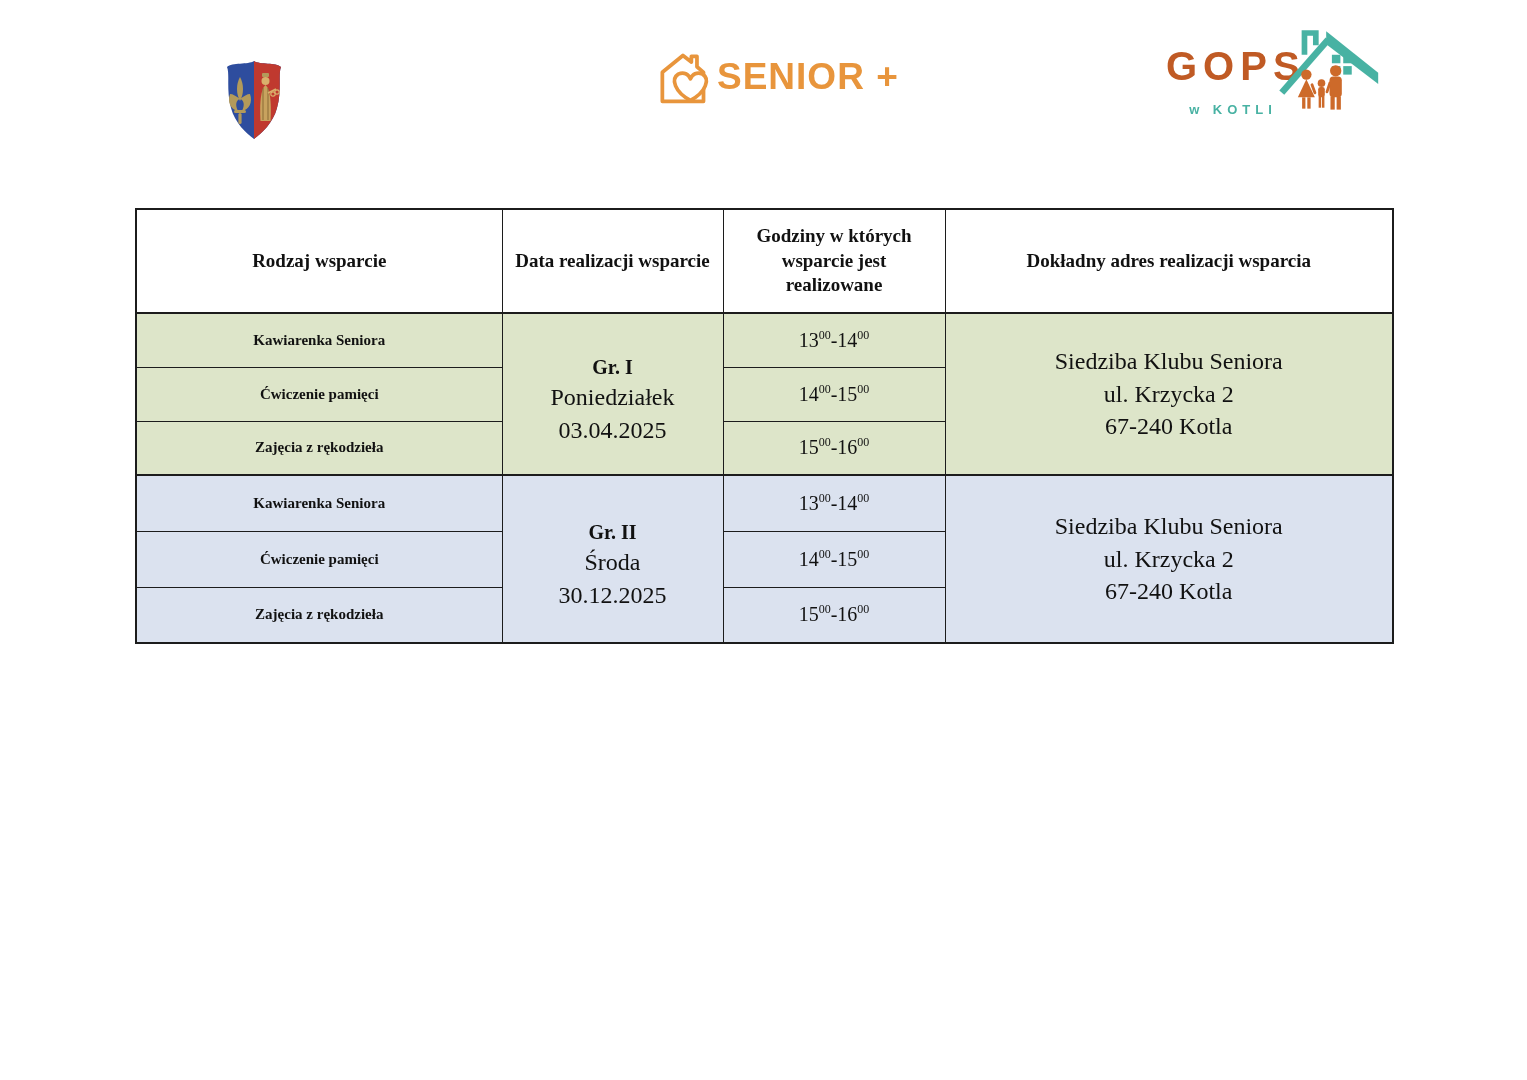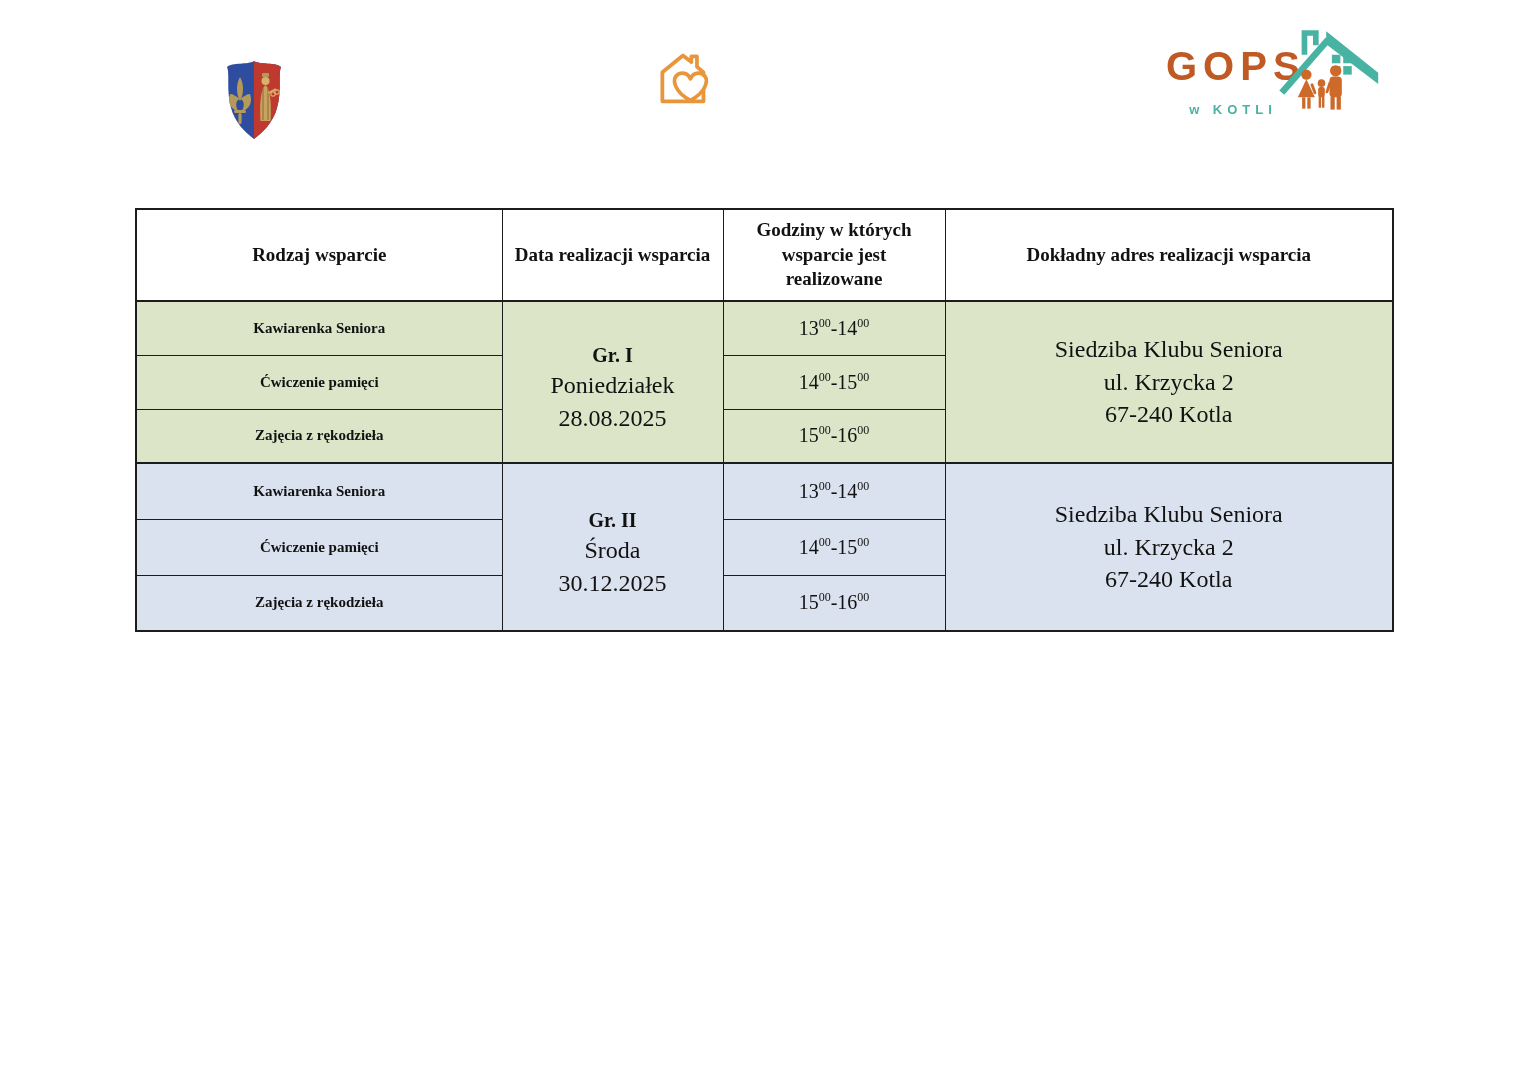--- a/index.html
+++ b/index.html
@@ -24,21 +24,21 @@
               letter-spacing:6px;color:var(--gops-orange);line-height:1;}
   .gops-sub{font-family:"Liberation Sans",sans-serif;font-weight:bold;font-size:13px;
             letter-spacing:5px;color:var(--gops-teal);margin-top:16px;}
   .gops-art{position:absolute;left:112px;top:2px;}
 
   
   table.schedule{position:absolute;left:135px;top:208px;border-collapse:collapse;
                  table-layout:fixed;border:2px solid var(--border);}
   .c1{width:366px;}.c2{width:221px;}.c3{width:222px;}.c4{width:448px;}
   .schedule th,.schedule td{border:1px solid var(--border);text-align:center;
-                            vertical-align:middle;padding:8px 10px;}
+                            vertical-align:middle;padding:14px 10px;}
   .schedule thead th{height:78px;background:#ffffff;font-weight:bold;font-size:19px;
                      line-height:1.3;border-bottom:2px solid var(--border);}
   tr.g1{height:54px;}
   tr.g2{height:56px;}
   tr.g1>td{background:var(--green-row);}
   tr.g2>td{background:var(--blue-row);}
   tr.sep>td{border-top:2px solid var(--border);}
   td.activity{font-weight:bold;font-size:15px;}
   td.hours{font-size:20px;margin-top:36px;}
   td.hours sup{font-size:12px;line-height:0;vertical-align:super;}
@@ -74,20 +74,21 @@
       <circle cx="51" cy="36" r="2.2" fill="none" stroke="#d9b06c" stroke-width="1.2"></circle>
       <circle cx="55" cy="34" r="2.2" fill="none" stroke="#d9b06c" stroke-width="1.2"></circle>
     </g>
   </svg>
 
   <div class="senior">
     <svg width="58" height="58" viewBox="0 0 62 62" xmlns="http://www.w3.org/2000/svg">
       <path d="M10 57 L10 26 L32 8 L41 15 L41 9 L47 9 L47 20 L54 26 L54 57 Z" fill="none" style="stroke:var(--senior-orange)" stroke-width="4" stroke-linejoin="round"></path>
       <path d="M40 56 C23 47 19 33 27 28 C33 25 38 28 40 33 C42 28 47 25 53 28 C61 33 57 47 40 56 Z" fill="#ffffff" style="stroke:var(--senior-orange)" stroke-width="4" stroke-linejoin="round"></path>
     </svg>
+    <span class="senior-text">SENIOR +</span>
   </div>
 
   <div class="gops">
     <div class="gops-textblock">
       <div class="gops-title">GOPS</div>
       <div class="gops-sub">w KOTLI</div>
     </div>
     <svg class="gops-art" width="104" height="100" viewBox="0 0 110 100" xmlns="http://www.w3.org/2000/svg">
       <path d="M4 76 L53 20" style="stroke:var(--gops-teal)" stroke-width="7" fill="none"></path>
       <path d="M28 36 L28 13 L40 13 L40 26" fill="none" style="stroke:var(--gops-teal)" stroke-width="6"></path>
@@ -120,33 +121,33 @@
   <table class="schedule">
     <colgroup>
         <col class="c1">
         <col class="c2">
         <col class="c3">
         <col class="c4">
       </colgroup>
     <thead>
       <tr>
         <th>Rodzaj wsparcie</th>
-        <th>Data realizacji wsparcia</th>
+        <th>Data realizacji wsparcie</th>
         <th>Godziny w których wsparcie jest realizowane</th>
         <th>Dokładny adres realizacji wsparcia</th>
       </tr>
     </thead>
     <tbody>
 
       <tr class="g1">
         <td class="activity">Kawiarenka Seniora</td>
         <td class="date-cell" rowspan="3">
           <div class="grp">Gr. I</div>
           <div>Poniedziałek</div>
-          <div>28.08.2025</div>
+          <div>03.04.2025</div>
         </td>
         <td class="hours"><span>13</span><sup>00</sup><span>-</span><span>14</span><sup>00</sup></td>
         <td class="addr-cell" rowspan="3">
           <div>Siedziba Klubu Seniora</div>
           <div>ul. Krzycka 2</div>
           <div>67-240 Kotla</div>
         </td>
       </tr>
       <tr class="g1">
         <td class="activity">Ćwiczenie pamięci</td>

